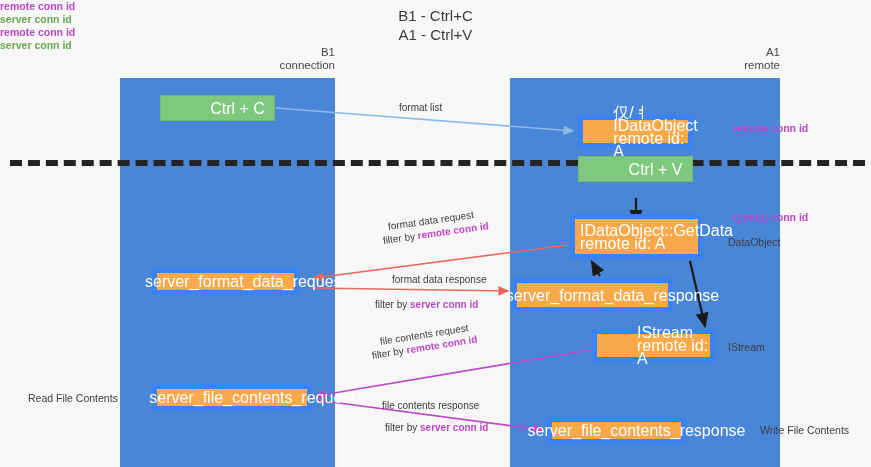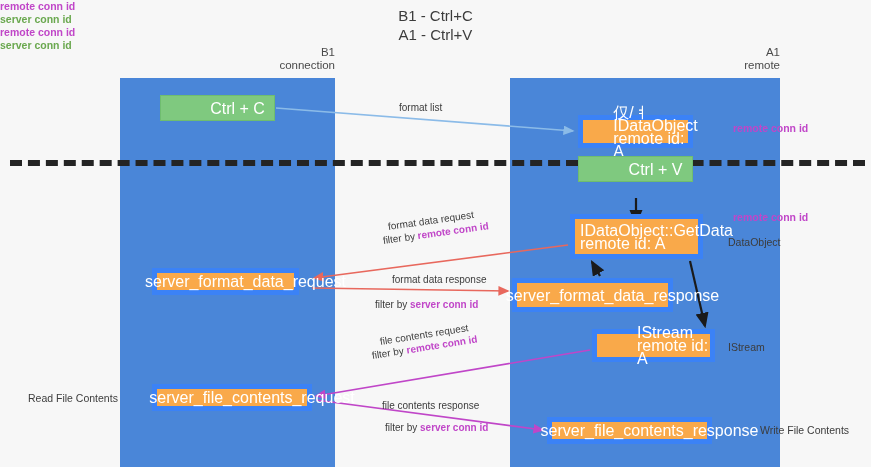--- a/index.html
+++ b/index.html
@@ -55,21 +55,21 @@
   .node.green{background:#7fc97f;border:1px solid #6fbd6f;}
 
   #n-ctrlc{left:160px;top:95px;width:115px;height:26px;}
   #n-idataobject{left:578px;top:115px;width:115px;height:33px;}
   #n-ctrlv{left:578px;top:156px;width:115px;height:26px;}
   #n-getdata{left:570px;top:214px;width:133px;height:45px;}
   #n-sfdreq{left:152px;top:268px;width:147px;height:27px;}
   #n-sfdresp{left:512px;top:278px;width:161px;height:34px;}
   #n-istream{left:592px;top:329px;width:123px;height:33px;}
   #n-sfcreq{left:152px;top:384px;width:160px;height:27px;}
-  #n-sfcresp{left:547px;top:417px;width:165px;height:27px;}
+  #n-sfcresp{left:547px;top:417px;width:139px;height:27px;}
 
   
   .lbl{
     position:absolute;font-size:10.5px;line-height:13px;
     white-space:pre-line;
   }
   .lbl.plain{color:#3c3c3c;}
   .lbl.magenta{color:#c046c8;font-weight:bold;}
   .lbl.green{color:#6aa84f;font-weight:bold;}
 

